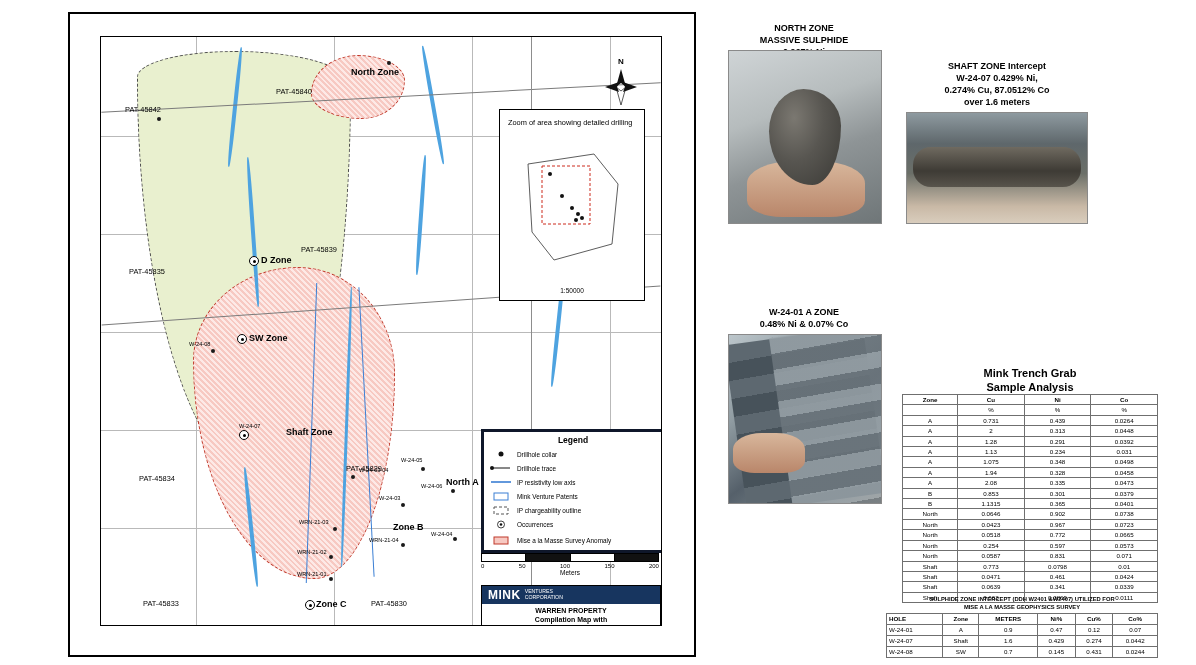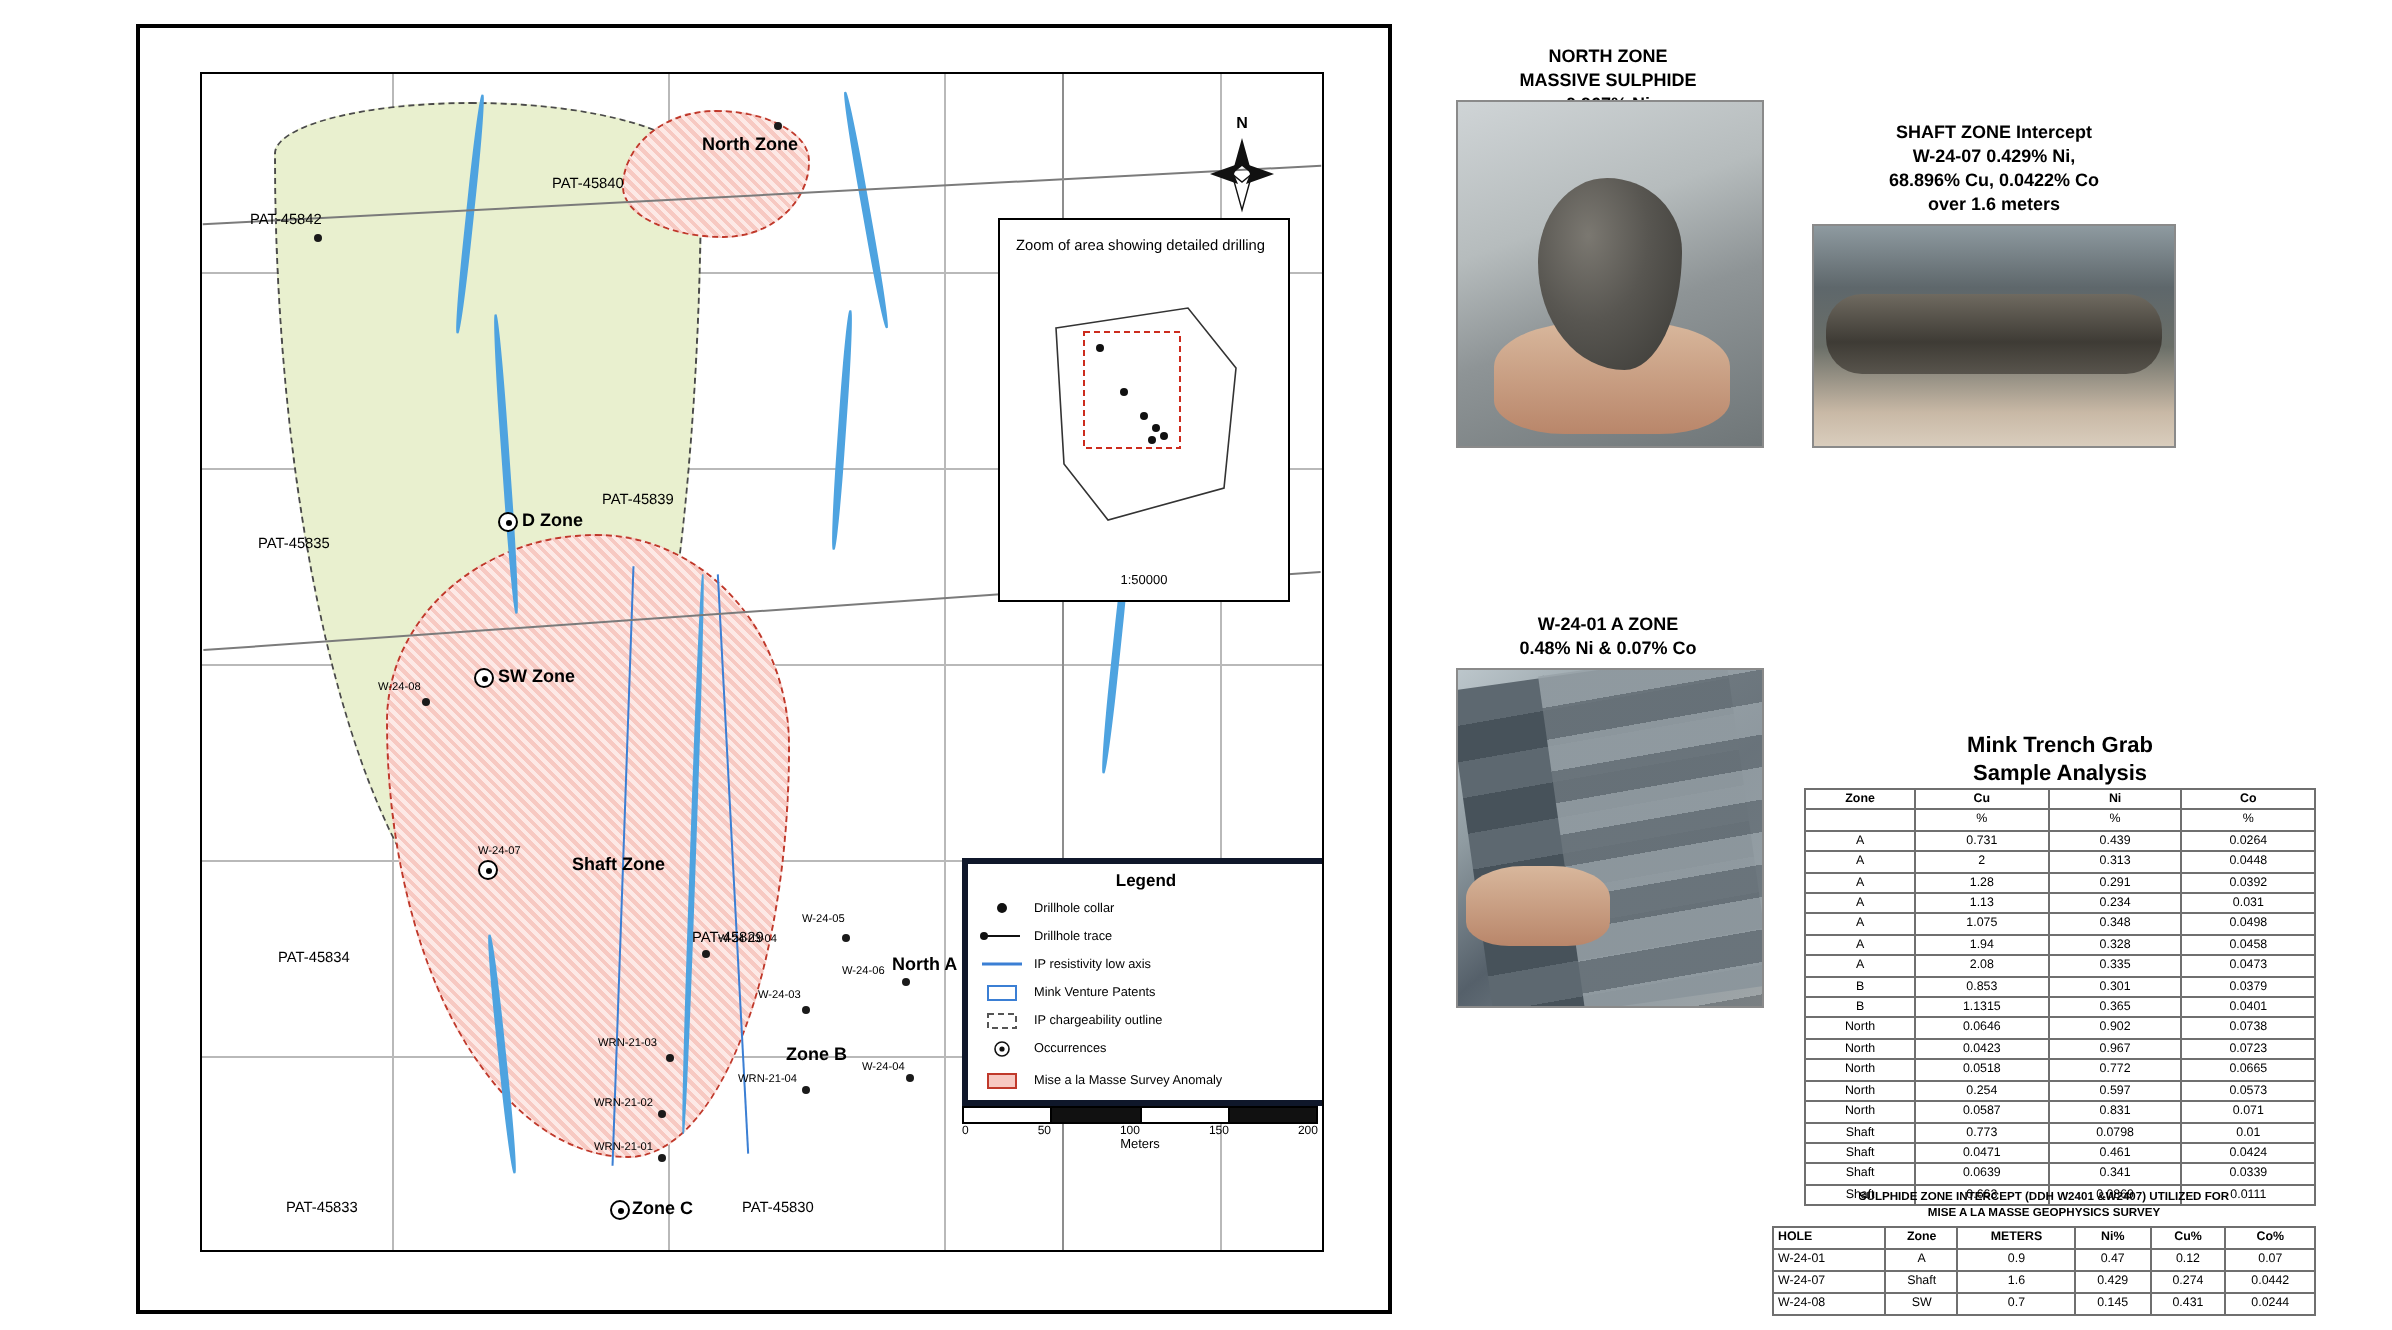--- a/index.html
+++ b/index.html
@@ -311,40 +311,55 @@
         <div class="sb-ticks">
           <span>0</span>
           <span>50</span>
           <span>100</span>
           <span>150</span>
           <span>200</span>
         </div>
         <div class="sb-unit">Meters</div>
       </div>
 
+      <div class="titleblock">
+        <div class="mink-bar">
+          <span class="mink-logo">MINK</span>
+          <span class="mink-sub">
+            <span style="display:block">VENTURES</span>
+            <span style="display:block">CORPORATION</span>
+          </span>
+        </div>
+        <div class="tb-lines">
+          <div>WARREN PROPERTY</div>
+          <div>Compilation Map with</div>
+          <div>Mise a la Masse Survey</div>
+        </div>
+
+      </div>
 
     </div>
   </div>
 
   <div class="right">
 
     <div style="position:absolute;left:10px;top:14px;width:176px;" class="cap">
       <div>NORTH ZONE</div>
       <div>MASSIVE SULPHIDE</div>
       <div>0.967% Ni</div>
     </div>
     <div class="photo ph-north">
       <div class="hand"></div>
       <div class="rock"></div>
     </div>
 
     <div style="position:absolute;left:196px;top:52px;width:190px;" class="cap">
       <div>SHAFT ZONE Intercept</div>
       <div>W-24-07 0.429% Ni,</div>
-      <div>68.896% Cu, 0.0422% Co</div>
+      <div>0.274% Cu, 87.0512% Co</div>
       <div>over 1.6 meters</div>
     </div>
     <div class="photo ph-shaft">
       <div class="corebar"></div>
     </div>
 
 
     <div style="position:absolute;left:10px;top:298px;width:176px;" class="cap">
       <div>W-24-01 A ZONE</div>
       <div>0.48% Ni &amp; 0.07% Co</div>

